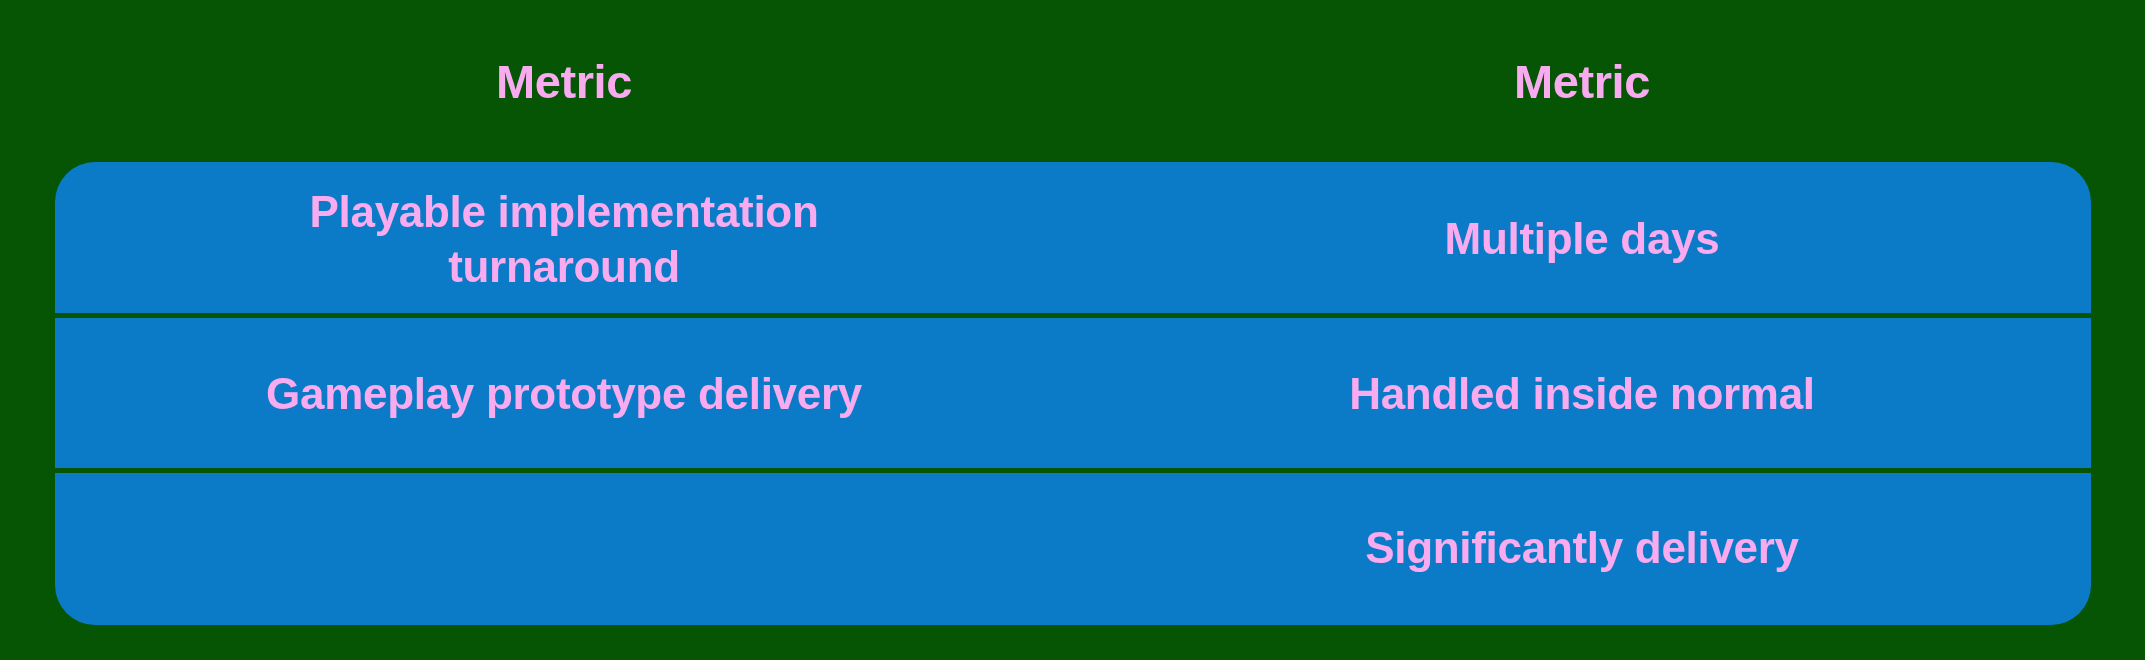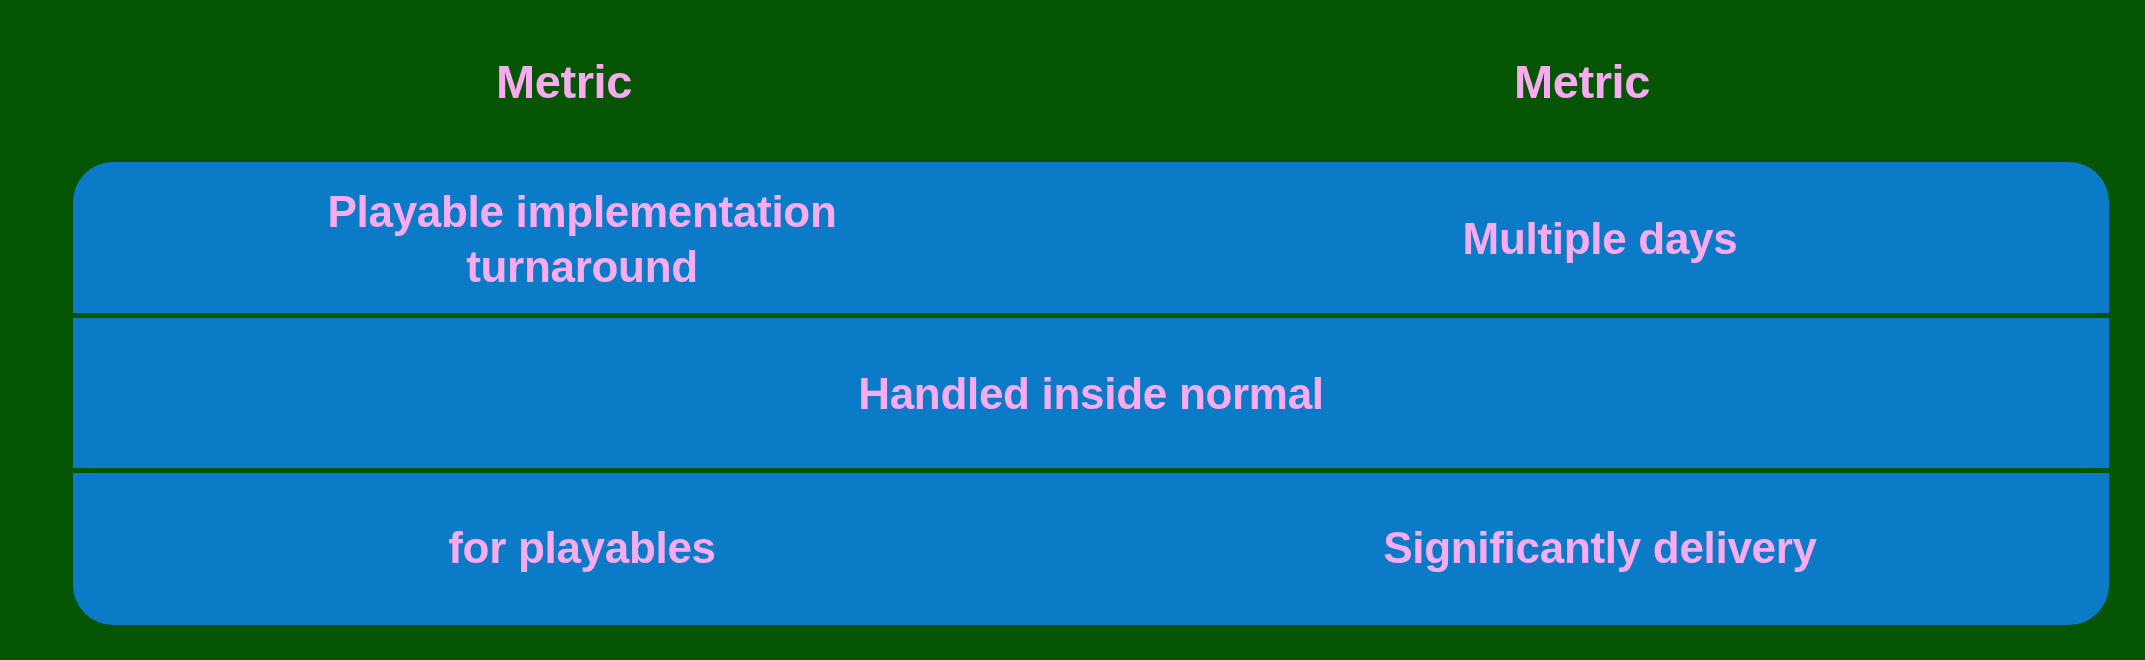--- a/index.html
+++ b/index.html
@@ -49,21 +49,20 @@
     position: absolute;
     left: 55px;
     top: 162px;
     width: 2036px;
     height: 463px;
     background: #0B7BC8;
     border-radius: 40px;
     overflow: hidden;
     display: flex;
     flex-direction: column;
-    margin-left: 18px;
   }
 
   .row {
     display: flex;
     align-items: center;
     flex: 1 1 0;
     position: relative;
   }
 
   .row + .row::before {
@@ -109,27 +108,29 @@
         <span class="line">Playable implementation</span>
         <span class="line">turnaround</span>
       </div>
       <div class="cell">
         <span class="line">Multiple days</span>
       </div>
     </div>
 
     <div class="row">
       <div class="cell">
+        <span class="line">Gameplay prototype delivery</span>
+      </div>
+      <div class="cell">
         <span class="line">Handled inside normal</span>
       </div>
     </div>
 
     <div class="row">
       <div class="cell">
-        <span class="line">for playables</span>
       </div>
       <div class="cell">
         <span class="line">Significantly delivery</span>
       </div>
     </div>
 
   </div>
 </div>
 
 </body></html>

